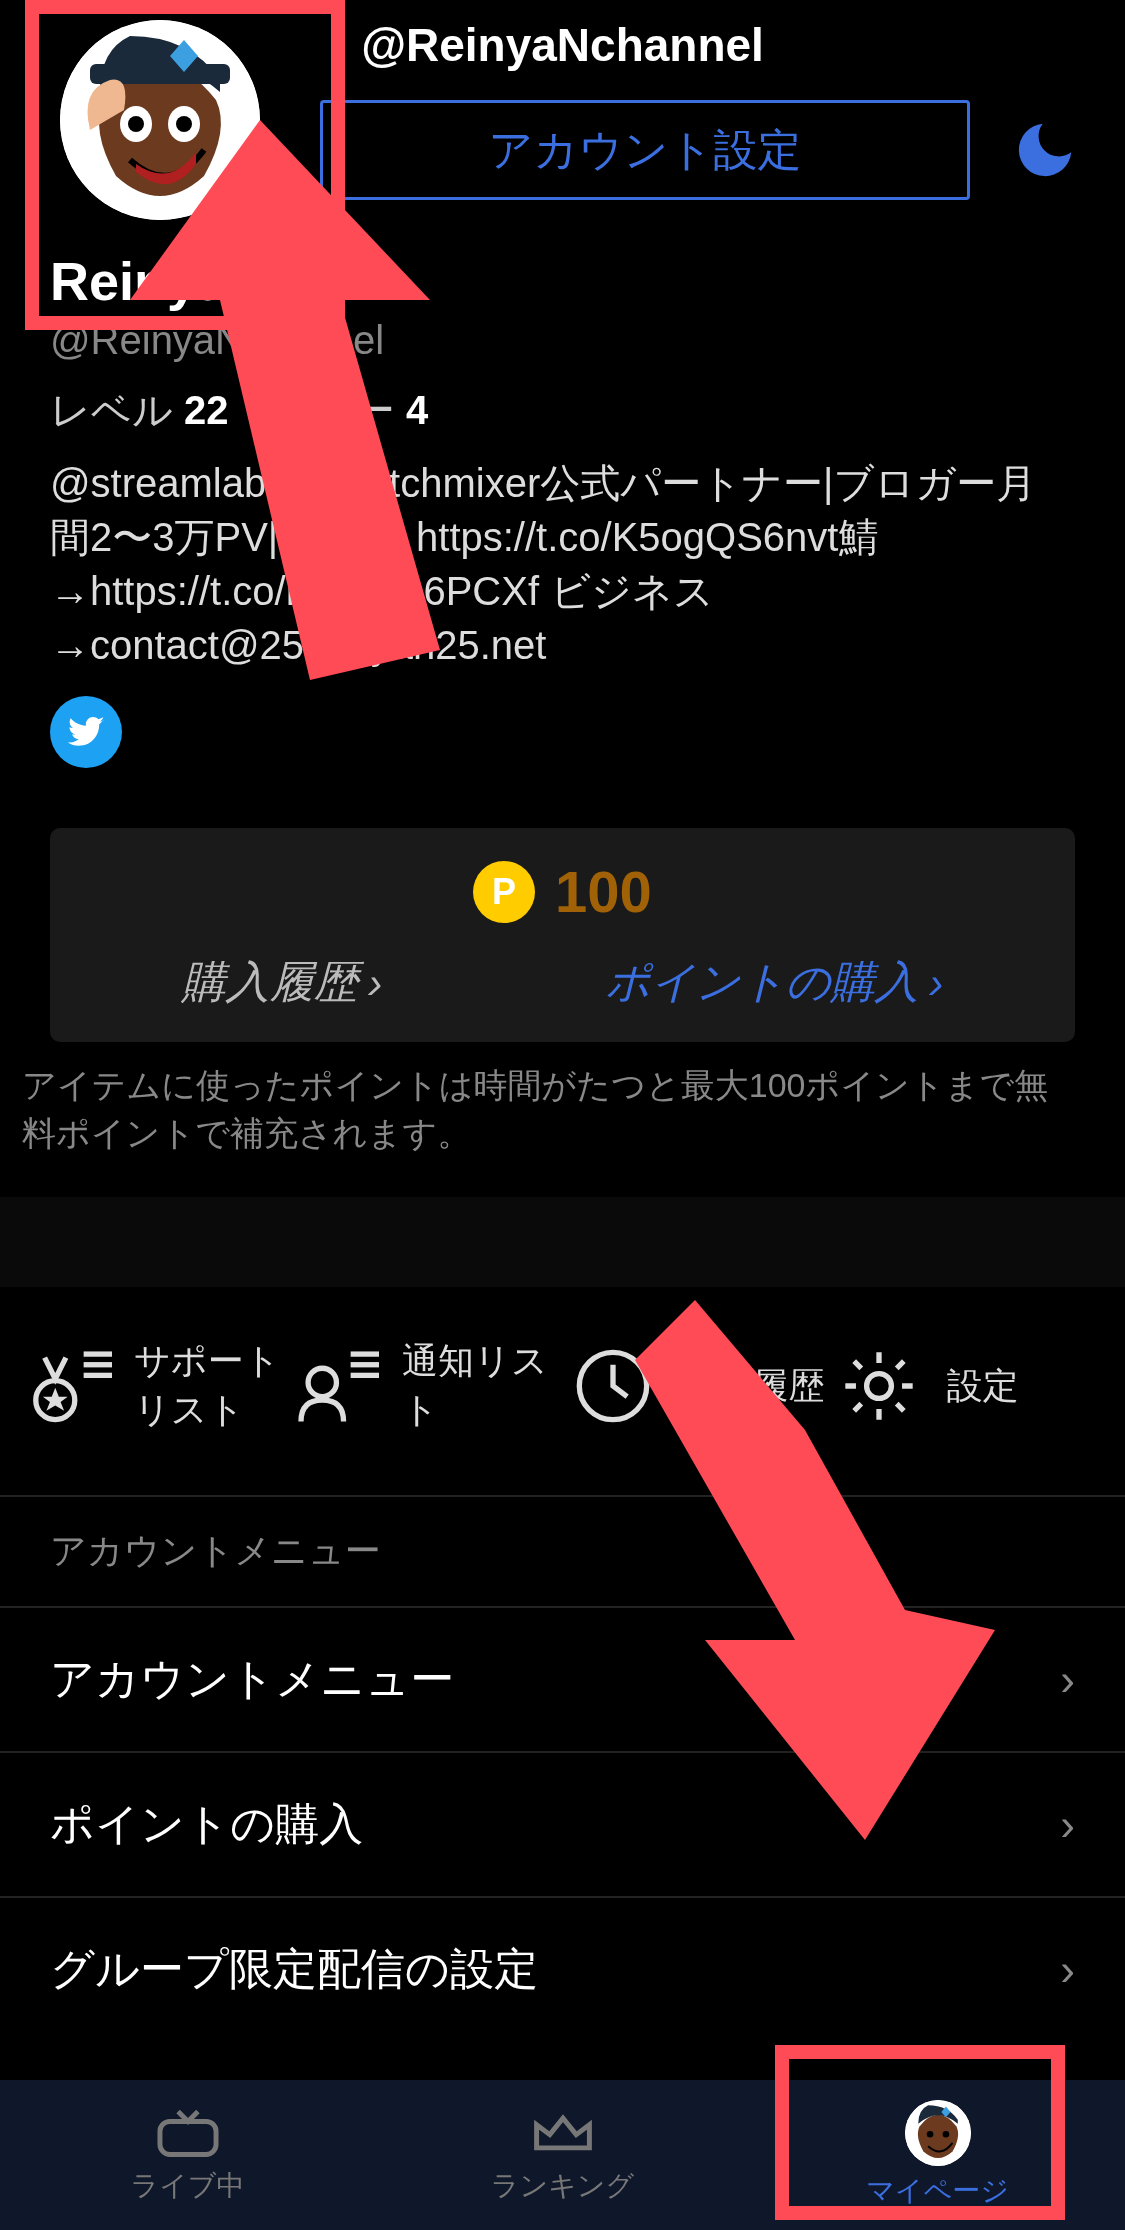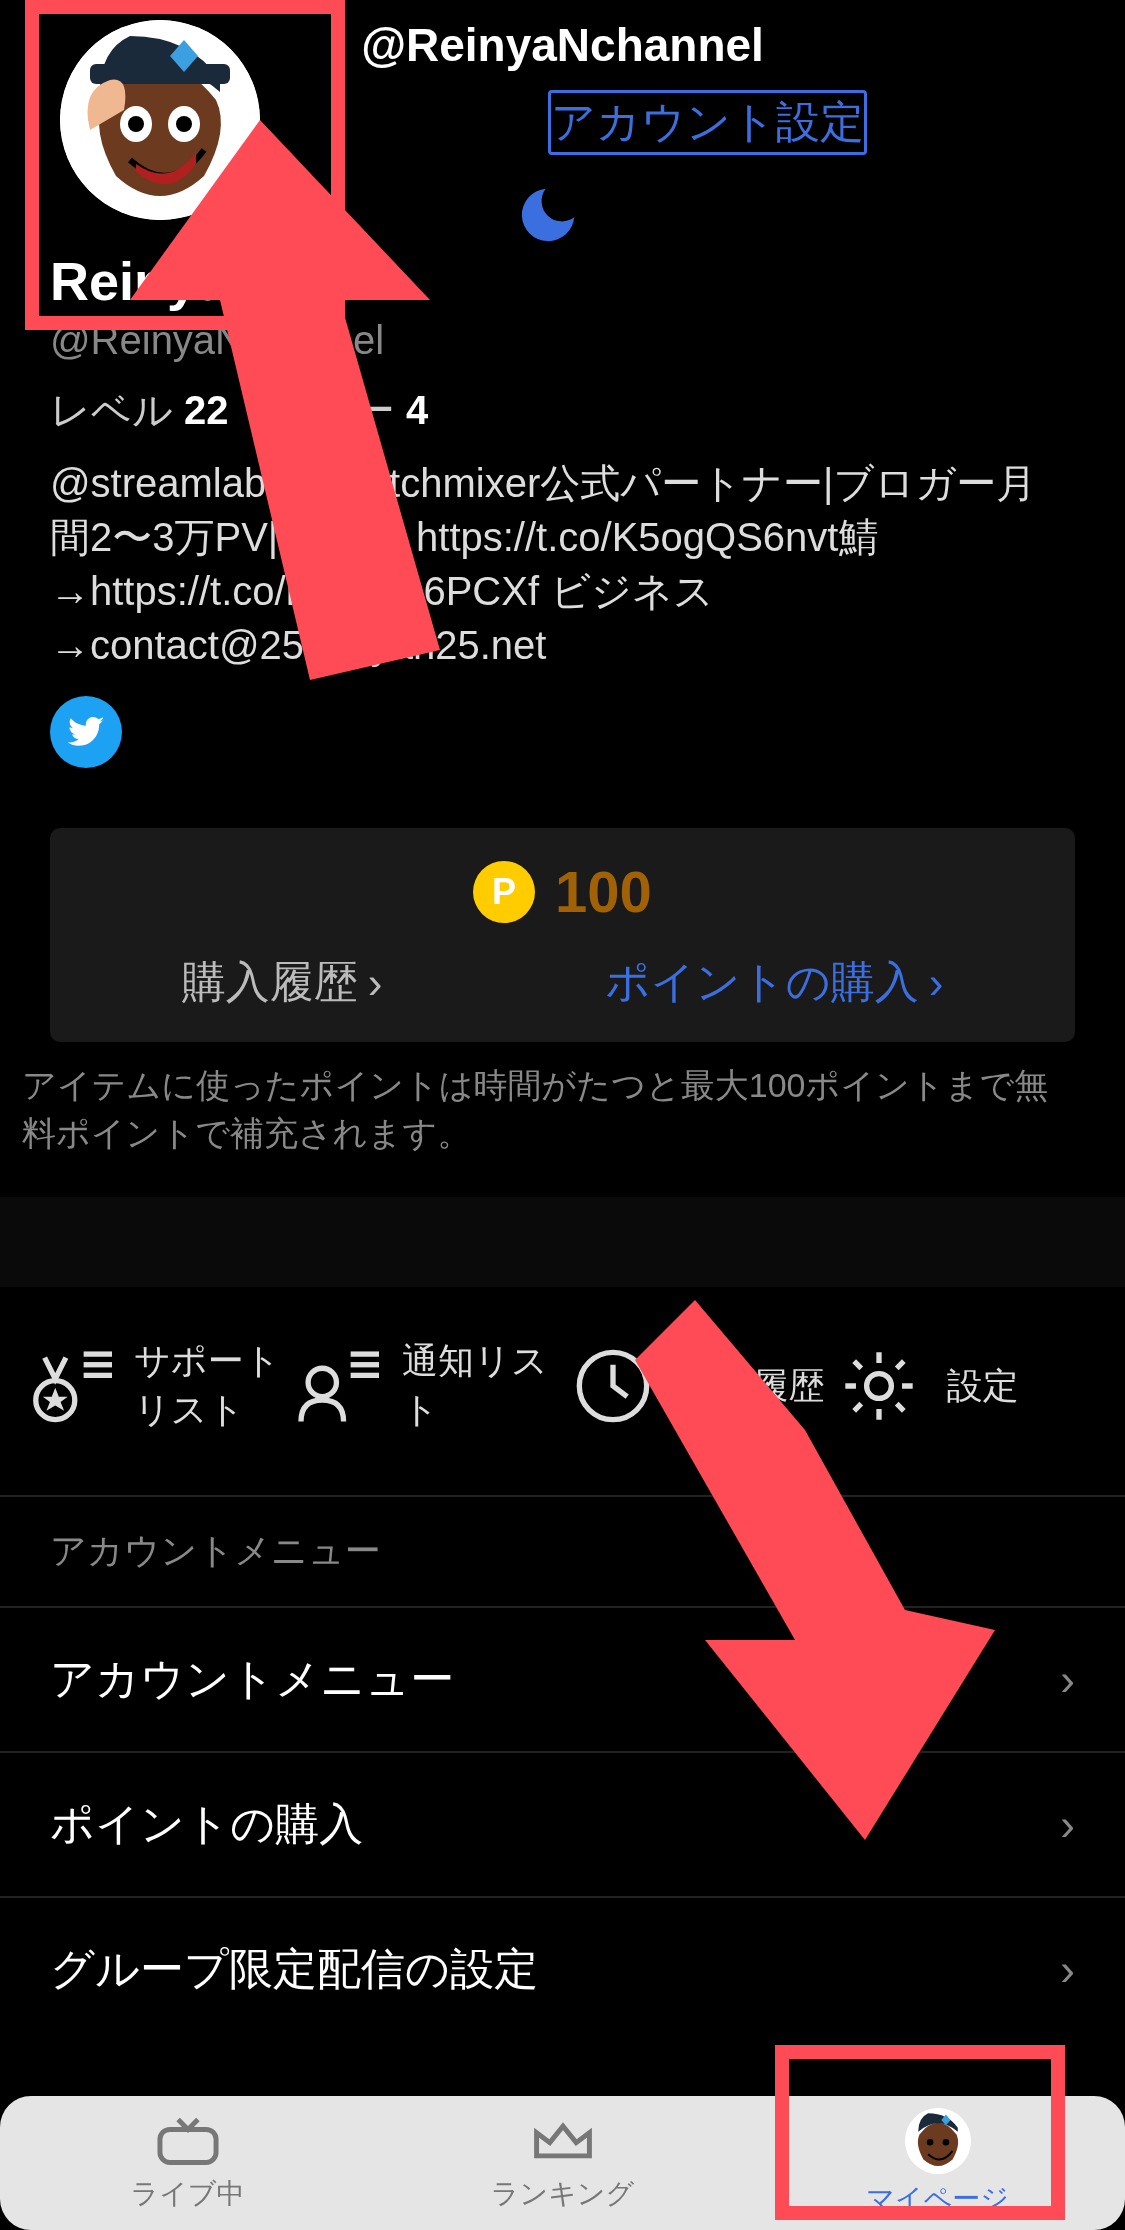--- a/index.html
+++ b/index.html
@@ -18,21 +18,20 @@
     align-items:center;
     justify-content:center;
   }
   .header-title { font-size: 46px; font-weight: 600; color:#fff; }
   .acct-settings-row {
     display:flex;
     align-items:center;
     padding: 0 30px 0 0;
     height: 120px;
     gap: 25px;
-    flex-direction: column;
   }
   .acct-settings-btn {
     flex:1;
     margin-left: 320px;
     height: 100px;
     border: 3px solid #3b6fe0;
     color:#3b6fe0;
     display:flex;
     align-items:center;
     justify-content:center;
@@ -70,21 +69,21 @@
     display:flex; align-items:center; justify-content:center; gap:20px;
   }
   .points-coin {
     width:62px; height:62px; border-radius:50%;
     background:#ffcc00;
     display:flex;align-items:center;justify-content:center;
     color:#fff; font-size:36px; font-weight:700;
   }
   .points-value { font-size: 58px; font-weight:700; color:#a16207;}
   .points-links {
-    display:flex; justify-content:space-around; margin-top: 28px;
+    display:flex; justify-content:space-around; margin-top: 28px; font-style: italic;
   }
   .points-link {
     display:flex; align-items:center; gap:10px;
     font-size: 44px;
   }
   .points-link.gray { color:#bbb;}
   .points-link.blue { color:#3b6fe0;}
   .chev { font-size:44px;}
   .points-note {
     padding: 20px 50px 40px 22px;
@@ -118,24 +117,23 @@
     display:flex; align-items:center; justify-content:space-between;
     padding: 42px 50px;
     border-top: 2px solid #222;
     font-size: 44px;
     color:#fff;
   }
   .menu-chev { color:#888; font-size:44px;}
   .tabbar {
     position:absolute;
     bottom:0; left:0; right:0;
-    height: 134px;
-    background:#e5e5e5;
-    display:flex;
-    border-radius:31px;
+    height: 150px;
+    background:#0f172a;
+    display:flex;
   }
   .tab {
     flex:1;
     display:flex;
     flex-direction:column;
     align-items:center;
     justify-content:center;
     gap:6px;
   }
   .tab-icon-box { width:66px; height:56px; display:flex;align-items:center;justify-content:center;}

